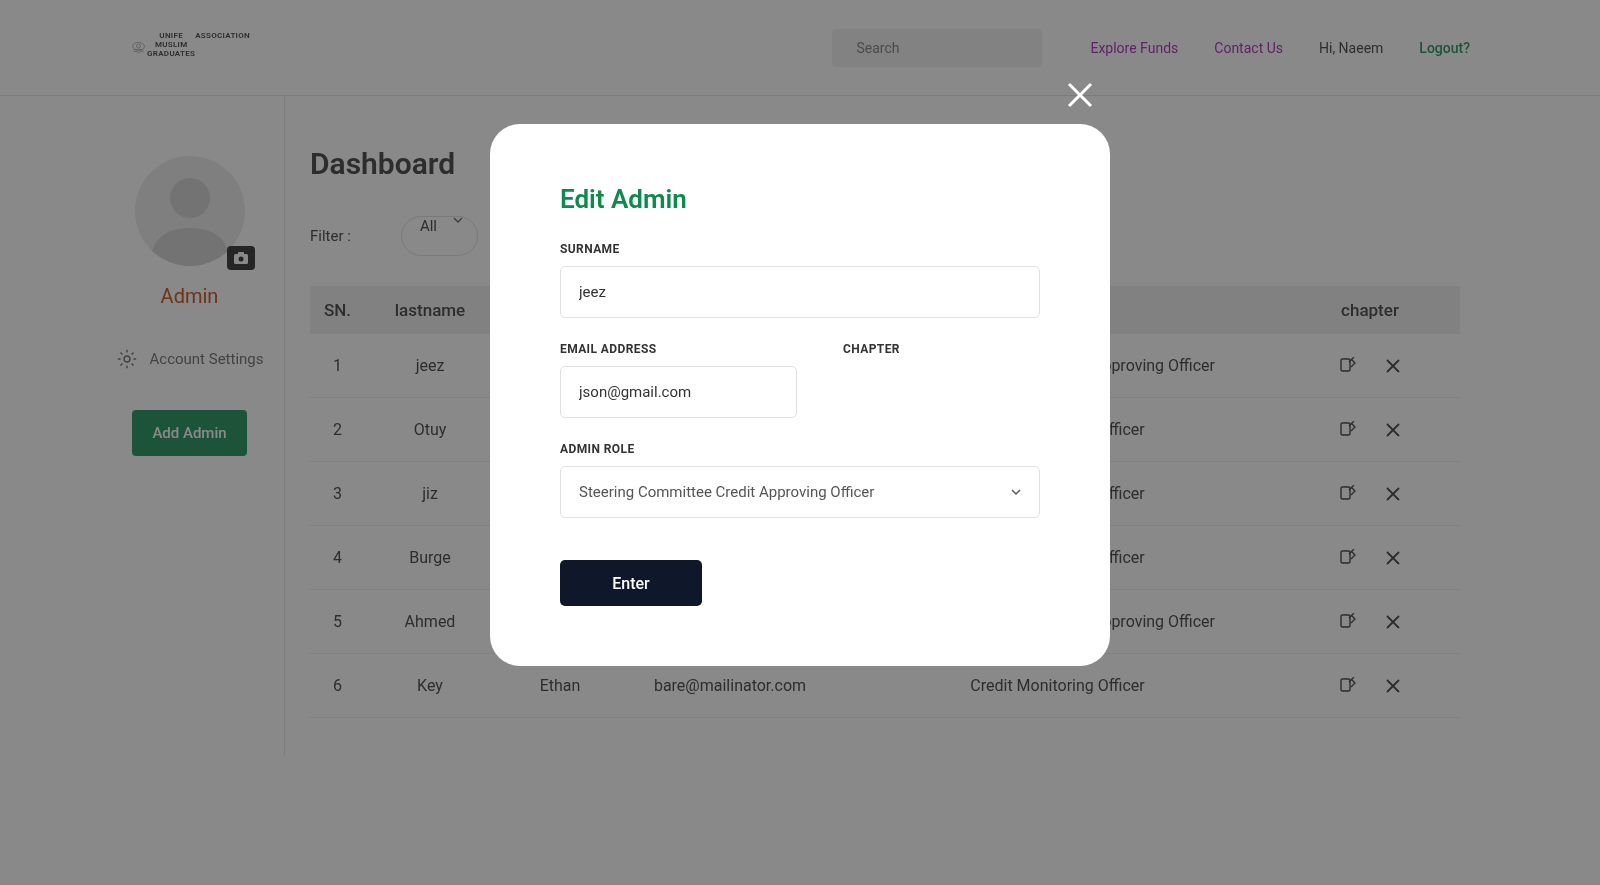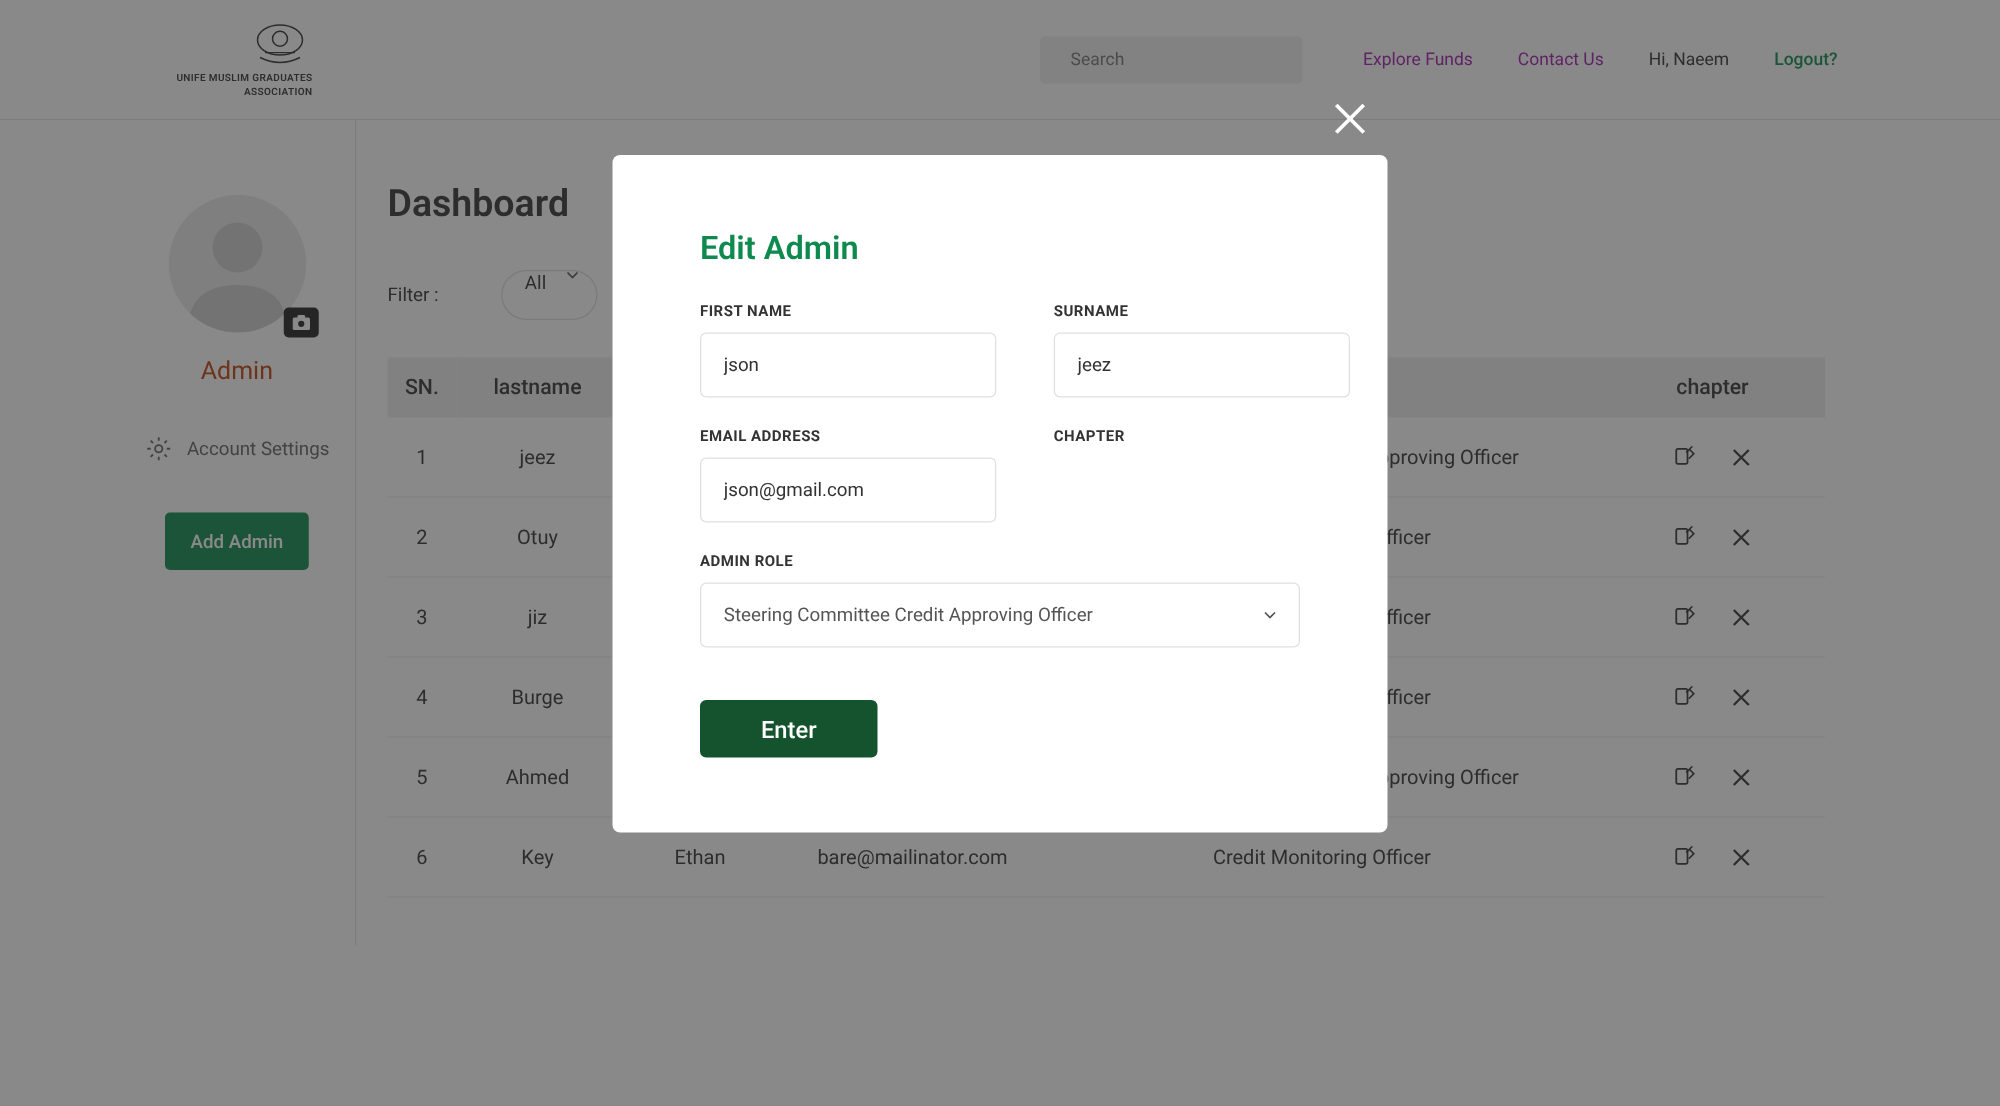--- a/index.html
+++ b/index.html
@@ -1,18 +1,18 @@
 <!DOCTYPE html>
 <html><head>
 <meta charset="utf-8">
 <style>
 * { box-sizing: border-box; margin: 0; padding: 0; font-family: -apple-system, BlinkMacSystemFont, "Segoe UI", Roboto, Helvetica, Arial, sans-serif; }
 html,body { width:1600px; height:885px; background:#fff; overflow:hidden; position:relative; }
 .header { height:96px; display:flex; align-items:center; padding:0 130px; border-bottom:1px solid #e5e5e5; }
-.logo-block { display:flex; flex-direction:column; align-items:flex-end; width:120px; margin-right:auto; }
+.logo-block { display:flex; flex-direction:row; align-items:flex-start; width:120px; margin-right:auto; }
 .logo-img { width:52px; height:38px; }
 .logo-text { font-size:8px; text-align:center; color:#333; font-weight:600; margin-top:2px; letter-spacing:0.3px; }
 .search-wrap { background:#f0f0f0; border-radius:4px; width:210px; height:38px; display:flex; align-items:center; padding:0 14px; margin-right:30px; }
 .search-wrap svg { width:14px; height:14px; margin-right:10px; opacity:0.5; }
 .search-wrap input { border:none; background:transparent; outline:none; font-size:14px; flex:1; color:#555; }
 .nav-link { font-size:14px; color:#a21caf; margin:0 18px; cursor:pointer; }
 .nav-user { font-size:14px; color:#333; margin:0 18px; }
 .nav-logout { font-size:14px; color:#0e8a4f; margin-left:18px; cursor:pointer; font-weight:500; }
 .body { display:flex; padding-left:95px; }
 .sidebar { width:190px; padding:60px 0 0 0; display:flex; flex-direction:column; align-items:center; border-right:1px solid #e5e5e5; height:660px; margin-top:0; }
@@ -33,31 +33,31 @@
 .filter-select svg { position:absolute; right:14px; width:10px; height:6px; }
 table { width:100%; border-collapse:collapse; }
 thead th { background:#eeeeee; font-weight:500; color:#333; font-size:17px; padding:14px 8px; text-align:center; }
 tbody td { border-bottom:1px solid #eee; padding:22px 8px; font-size:16px; color:#333; text-align:center; }
 tbody td.role-col { color:#333; }
 .row-actions { display:flex; justify-content:center; gap:28px; }
 .row-actions svg { width:18px; height:18px; cursor:pointer; }
 .overlay { position:absolute; inset:0; background:rgba(40,40,40,0.55); display:flex; align-items:flex-start; justify-content:center; padding-top:80px; }
 .close-x { position:absolute; top:80px; left:calc(50% + 265px); cursor:pointer; }
 .close-x svg { width:30px; height:30px; stroke:#fff; }
-.modal { background:#fff; border-radius:6px; width:620px; padding:60px 70px 60px; margin-top:44px; }
+.modal { background:#fff; border-radius:30px; width:620px; padding:60px 70px 60px; margin-top:44px; }
 .modal-title { color:#0e8a4f; font-size:26px; font-weight:600; margin-bottom:28px; }
 .form-row { display:flex; gap:46px; margin-bottom:24px; }
 .form-group { flex:1; display:flex; flex-direction:column; }
 .form-group.full { flex:1 1 100%; }
 .form-label { font-size:12px; font-weight:700; letter-spacing:0.4px; color:#333; margin-bottom:10px; }
 .form-input { height:52px; border:1px solid #e0e0e0; border-radius:5px; padding:0 18px; font-size:15px; color:#333; outline:none; }
 .form-select { height:52px; border:1px solid #e0e0e0; border-radius:5px; padding:0 18px; font-size:15px; color:#555; outline:none; display:flex; align-items:center; position:relative; background:#fff; }
 .form-select.focused { box-shadow:0 0 0 3px rgba(14,138,79,0.12); border-color:#c8c8c8; }
 .form-select svg { position:absolute; right:18px; width:10px; height:6px; }
-.enter-btn { background:#14532d; color:#fff; border:none; width:142px; height:46px; border-radius:5px; font-size:19px; font-weight:500; cursor:pointer; margin-top:18px; }
+.enter-btn { background:#0f172a; color:#fff; border:none; width:142px; height:46px; border-radius:5px; font-size:16px; font-weight:500; cursor:pointer; margin-top:18px; }
 </style>
 </head>
 <body>
 
 <div class="header">
   <div class="logo-block">
     <svg class="logo-img" viewBox="0 0 52 38">
       <ellipse cx="26" cy="14" rx="18" ry="12" fill="none" stroke="#333" stroke-width="1.2"></ellipse>
       <circle cx="26" cy="13" r="6" fill="none" stroke="#333" stroke-width="1.2"></circle>
       <path d="M10 28 Q26 36 42 28" fill="none" stroke="#333" stroke-width="1.2"></path>
@@ -254,24 +254,20 @@
     <svg viewBox="0 0 30 30">
         <line x1="4" y1="4" x2="26" y2="26" stroke-width="3"></line>
         <line x1="26" y1="4" x2="4" y2="26" stroke-width="3"></line>
       </svg>
   </div>
   <div class="modal">
     <div class="modal-title">Edit Admin</div>
 
     <div class="form-row">
       <div class="form-group">
-        <span class="form-label">FIRST NAME</span>
-        <input class="form-input" value="json" style="">
-      </div>
-      <div class="form-group">
         <span class="form-label">SURNAME</span>
         <input class="form-input" value="jeez" style="">
       </div>
     </div>
 
     <div class="form-row">
       <div class="form-group">
         <span class="form-label">EMAIL ADDRESS</span>
         <input class="form-input" value="json@gmail.com" style="">
       </div>

